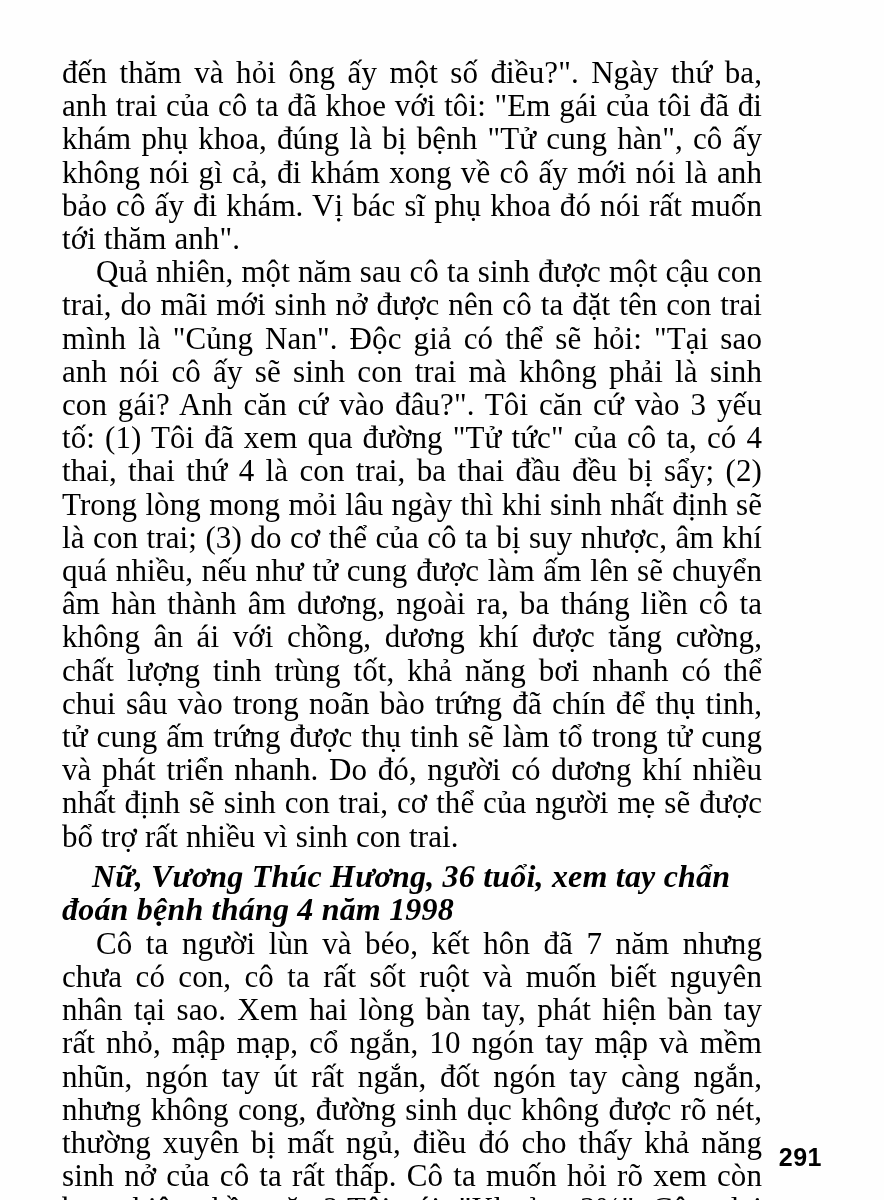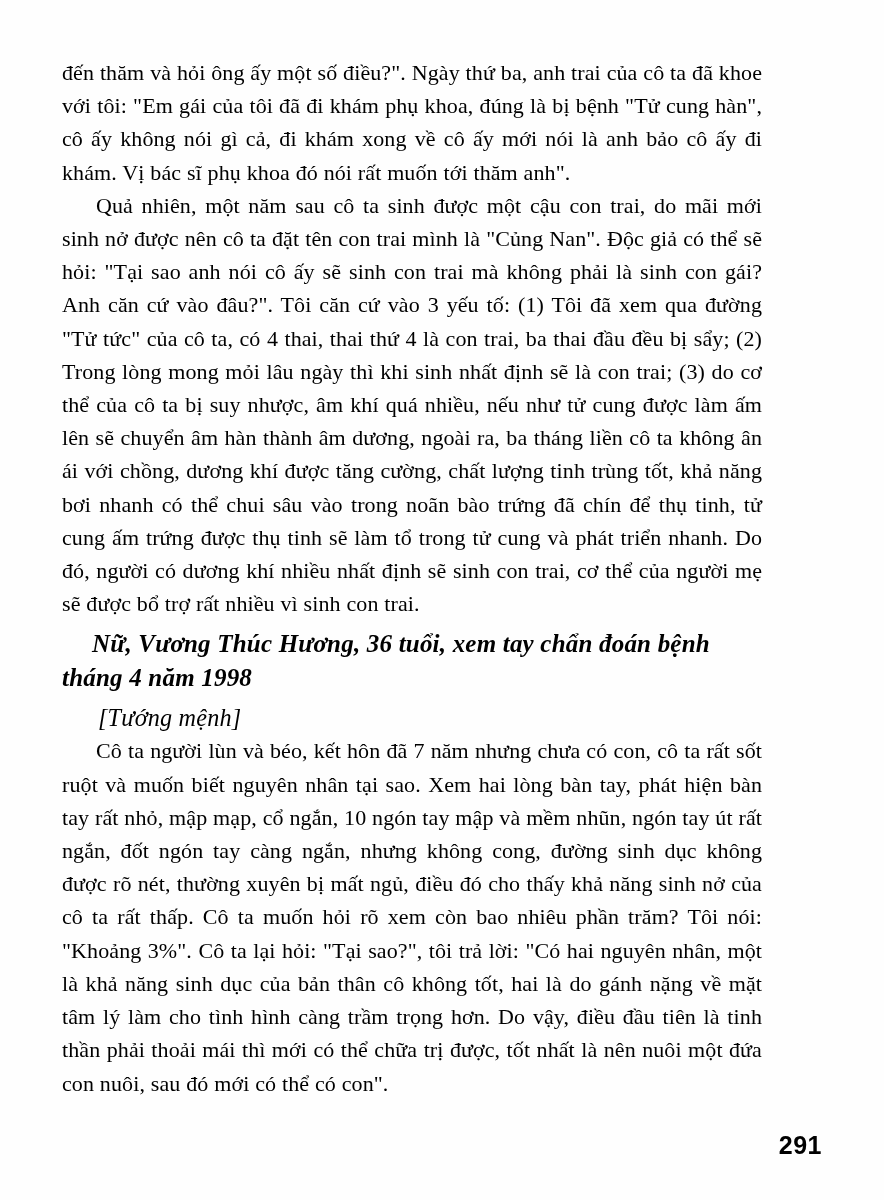--- a/index.html
+++ b/index.html
@@ -25,79 +25,78 @@
 
   .text-column {
     position: absolute;
     left: 62px;
     top: 56px;
     width: 700px;
   }
 
   p.body-para {
     margin: 0;
-    font-size: 22px;
+    font-size: 31px;
     line-height: 33.2px;
     text-align: justify;
     text-justify: inter-word;
     letter-spacing: 0.1px;
     word-spacing: 0.2px;
     hyphens: none;
   }
 
   p.body-para.indent {
     text-indent: 34px;
     font-family: Liberation Serif, serif;
   }
 
   h2.case-heading {
     margin: 7px 0 0 0;
-    font-size: 25px;
+    font-size: 32px;
     line-height: 33.4px;
     font-weight: bold;
     font-style: italic;
     text-indent: 30px;
     letter-spacing: 0.2px;
     text-align: left;
   }
 
   .section-label {
     margin: 7px 0 0 0;
     font-size: 24.2px;
     line-height: 33.2px;
     font-style: italic;
     text-indent: 36px;
     letter-spacing: 0.2px;
   }
 
   .page-number {
     position: absolute;
     right: 62px;
-    bottom: 40px;
+    bottom: 28px;
     font-family: "Liberation Sans", "DejaVu Sans", sans-serif;
     font-size: 25px;
     font-weight: bold;
     letter-spacing: 0.5px;
     color: #000000;
   }
 </style>
 </head>
 <body>
 
 <div class="page">
 
   <div class="text-column">
 
     <p class="body-para">đến thăm và hỏi ông ấy một số điều?". Ngày thứ ba, anh trai của cô ta đã khoe với tôi: "Em gái của tôi đã đi khám phụ khoa, đúng là bị bệnh "Tử cung hàn", cô ấy không nói gì cả, đi khám xong về cô ấy mới nói là anh bảo cô ấy đi khám. Vị bác sĩ phụ khoa đó nói rất muốn tới thăm anh".</p>
 
     <p class="body-para indent">Quả nhiên, một năm sau cô ta sinh được một cậu con trai, do mãi mới sinh nở được nên cô ta đặt tên con trai mình là "Củng Nan". Độc giả có thể sẽ hỏi: "Tại sao anh nói cô ấy sẽ sinh con trai mà không phải là sinh con gái? Anh căn cứ vào đâu?". Tôi căn cứ vào 3 yếu tố: (1) Tôi đã xem qua đường "Tử tức" của cô ta, có 4 thai, thai thứ 4 là con trai, ba thai đầu đều bị sẩy; (2) Trong lòng mong mỏi lâu ngày thì khi sinh nhất định sẽ là con trai; (3) do cơ thể của cô ta bị suy nhược, âm khí quá nhiều, nếu như tử cung được làm ấm lên sẽ chuyển âm hàn thành âm dương, ngoài ra, ba tháng liền cô ta không ân ái với chồng, dương khí được tăng cường, chất lượng tinh trùng tốt, khả năng bơi nhanh có thể chui sâu vào trong noãn bào trứng đã chín để thụ tinh, tử cung ấm trứng được thụ tinh sẽ làm tổ trong tử cung và phát triển nhanh. Do đó, người có dương khí nhiều nhất định sẽ sinh con trai, cơ thể của người mẹ sẽ được bổ trợ rất nhiều vì sinh con trai.</p>
 
     <h2 class="case-heading">Nữ, Vương Thúc Hương, 36 tuổi, xem tay chẩn đoán bệnh tháng 4 năm 1998</h2>
 
-    <p class="section-label">[Tướng mệnh]</p>
 
     <p class="body-para indent">Cô ta người lùn và béo, kết hôn đã 7 năm nhưng chưa có con, cô ta rất sốt ruột và muốn biết nguyên nhân tại sao. Xem hai lòng bàn tay, phát hiện bàn tay rất nhỏ, mập mạp, cổ ngắn, 10 ngón tay mập và mềm nhũn, ngón tay út rất ngắn, đốt ngón tay càng ngắn, nhưng không cong, đường sinh dục không được rõ nét, thường xuyên bị mất ngủ, điều đó cho thấy khả năng sinh nở của cô ta rất thấp. Cô ta muốn hỏi rõ xem còn bao nhiêu phần trăm? Tôi nói: "Khoảng 3%". Cô ta lại hỏi: "Tại sao?", tôi trả lời: "Có hai nguyên nhân, một là khả năng sinh dục của bản thân cô không tốt, hai là do gánh nặng về mặt tâm lý làm cho tình hình càng trầm trọng hơn. Do vậy, điều đầu tiên là tinh thần phải thoải mái thì mới có thể chữa trị được, tốt nhất là nên nuôi một đứa con nuôi, sau đó mới có thể có con".</p>
 
   </div>
 
   <div class="page-number">291</div>
 
 </div>
 
 </body></html>

